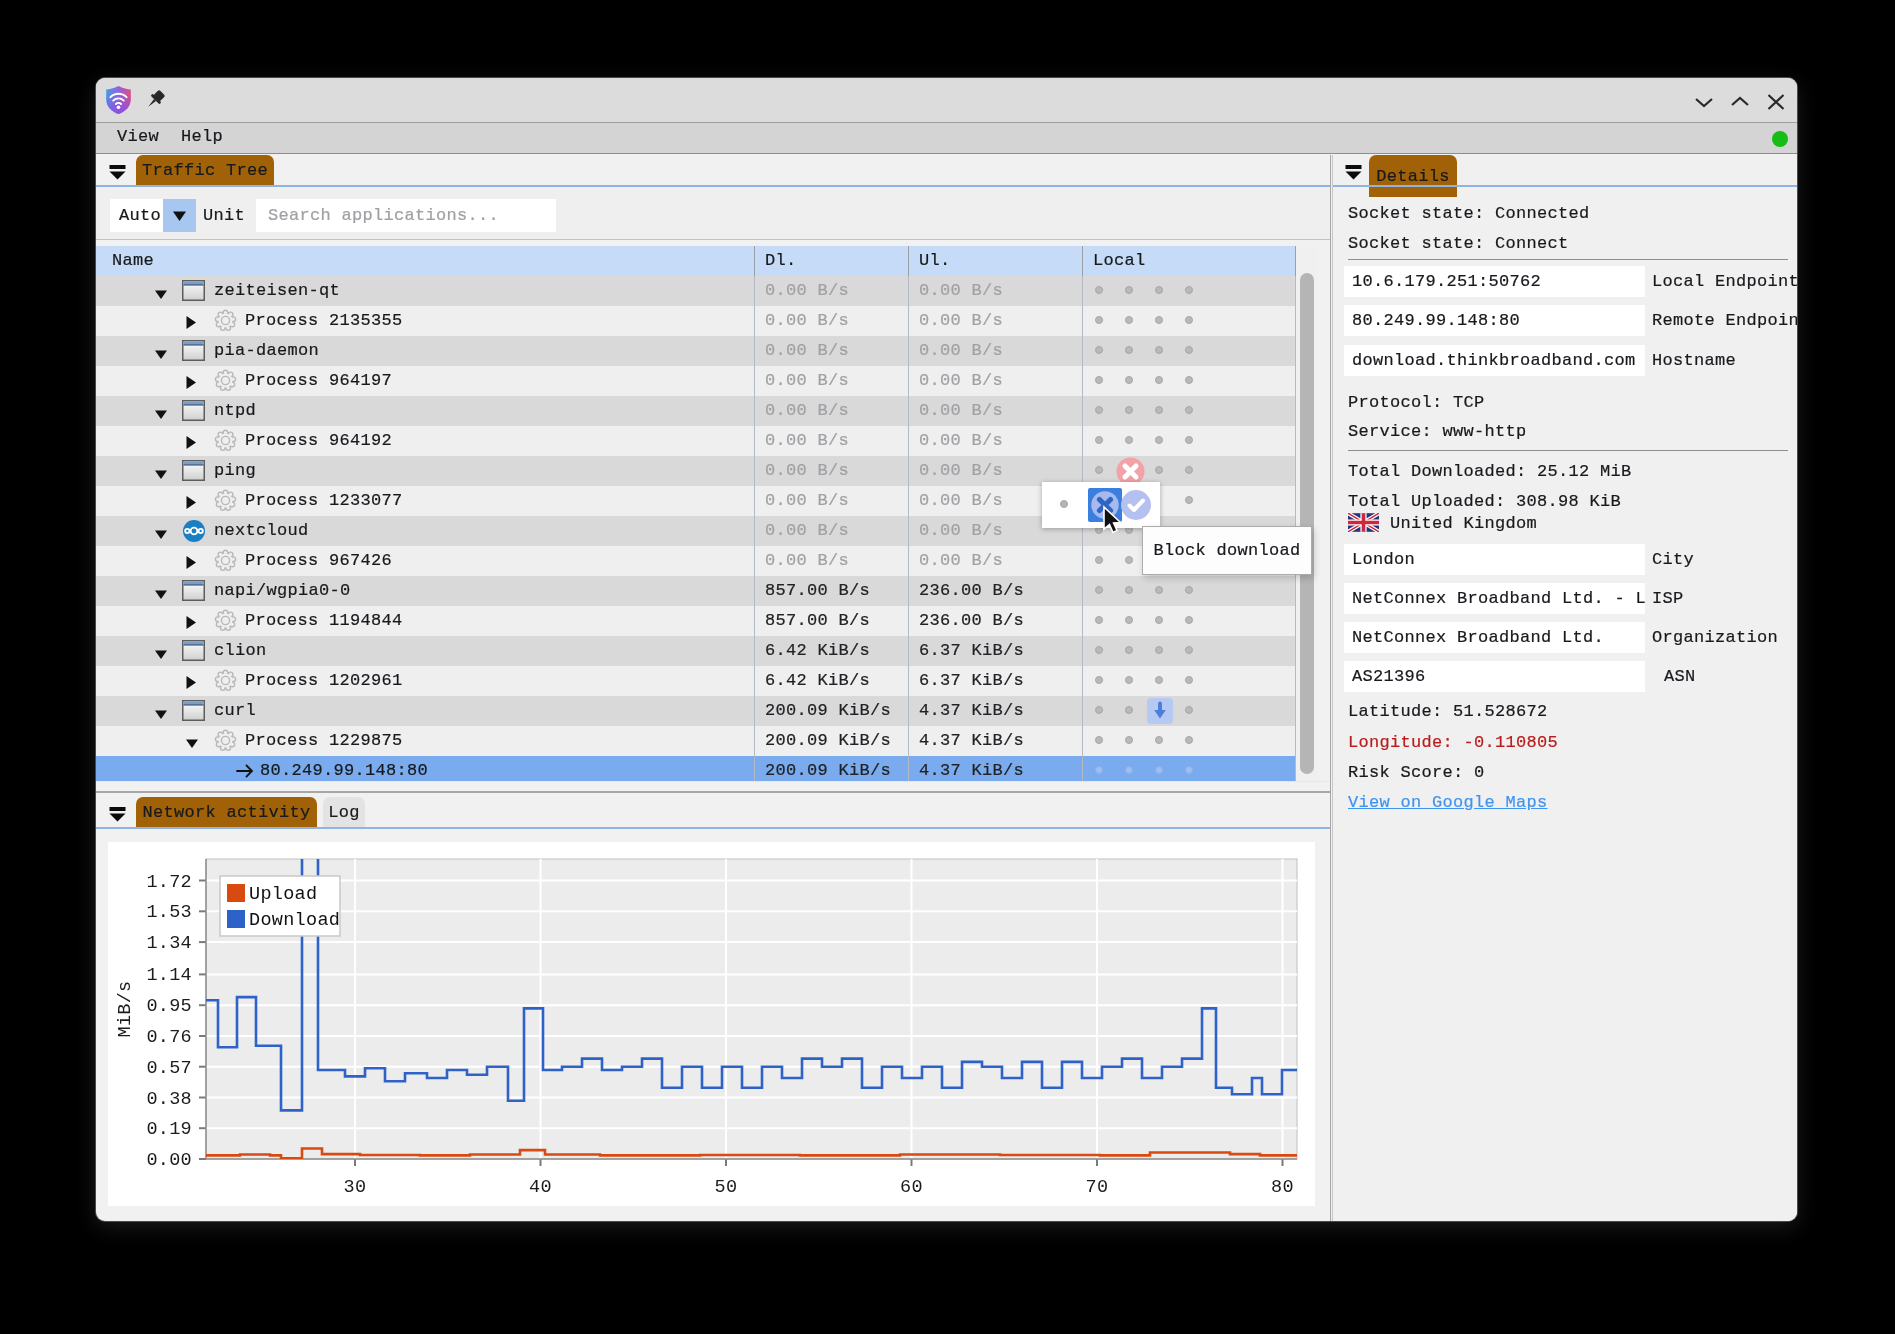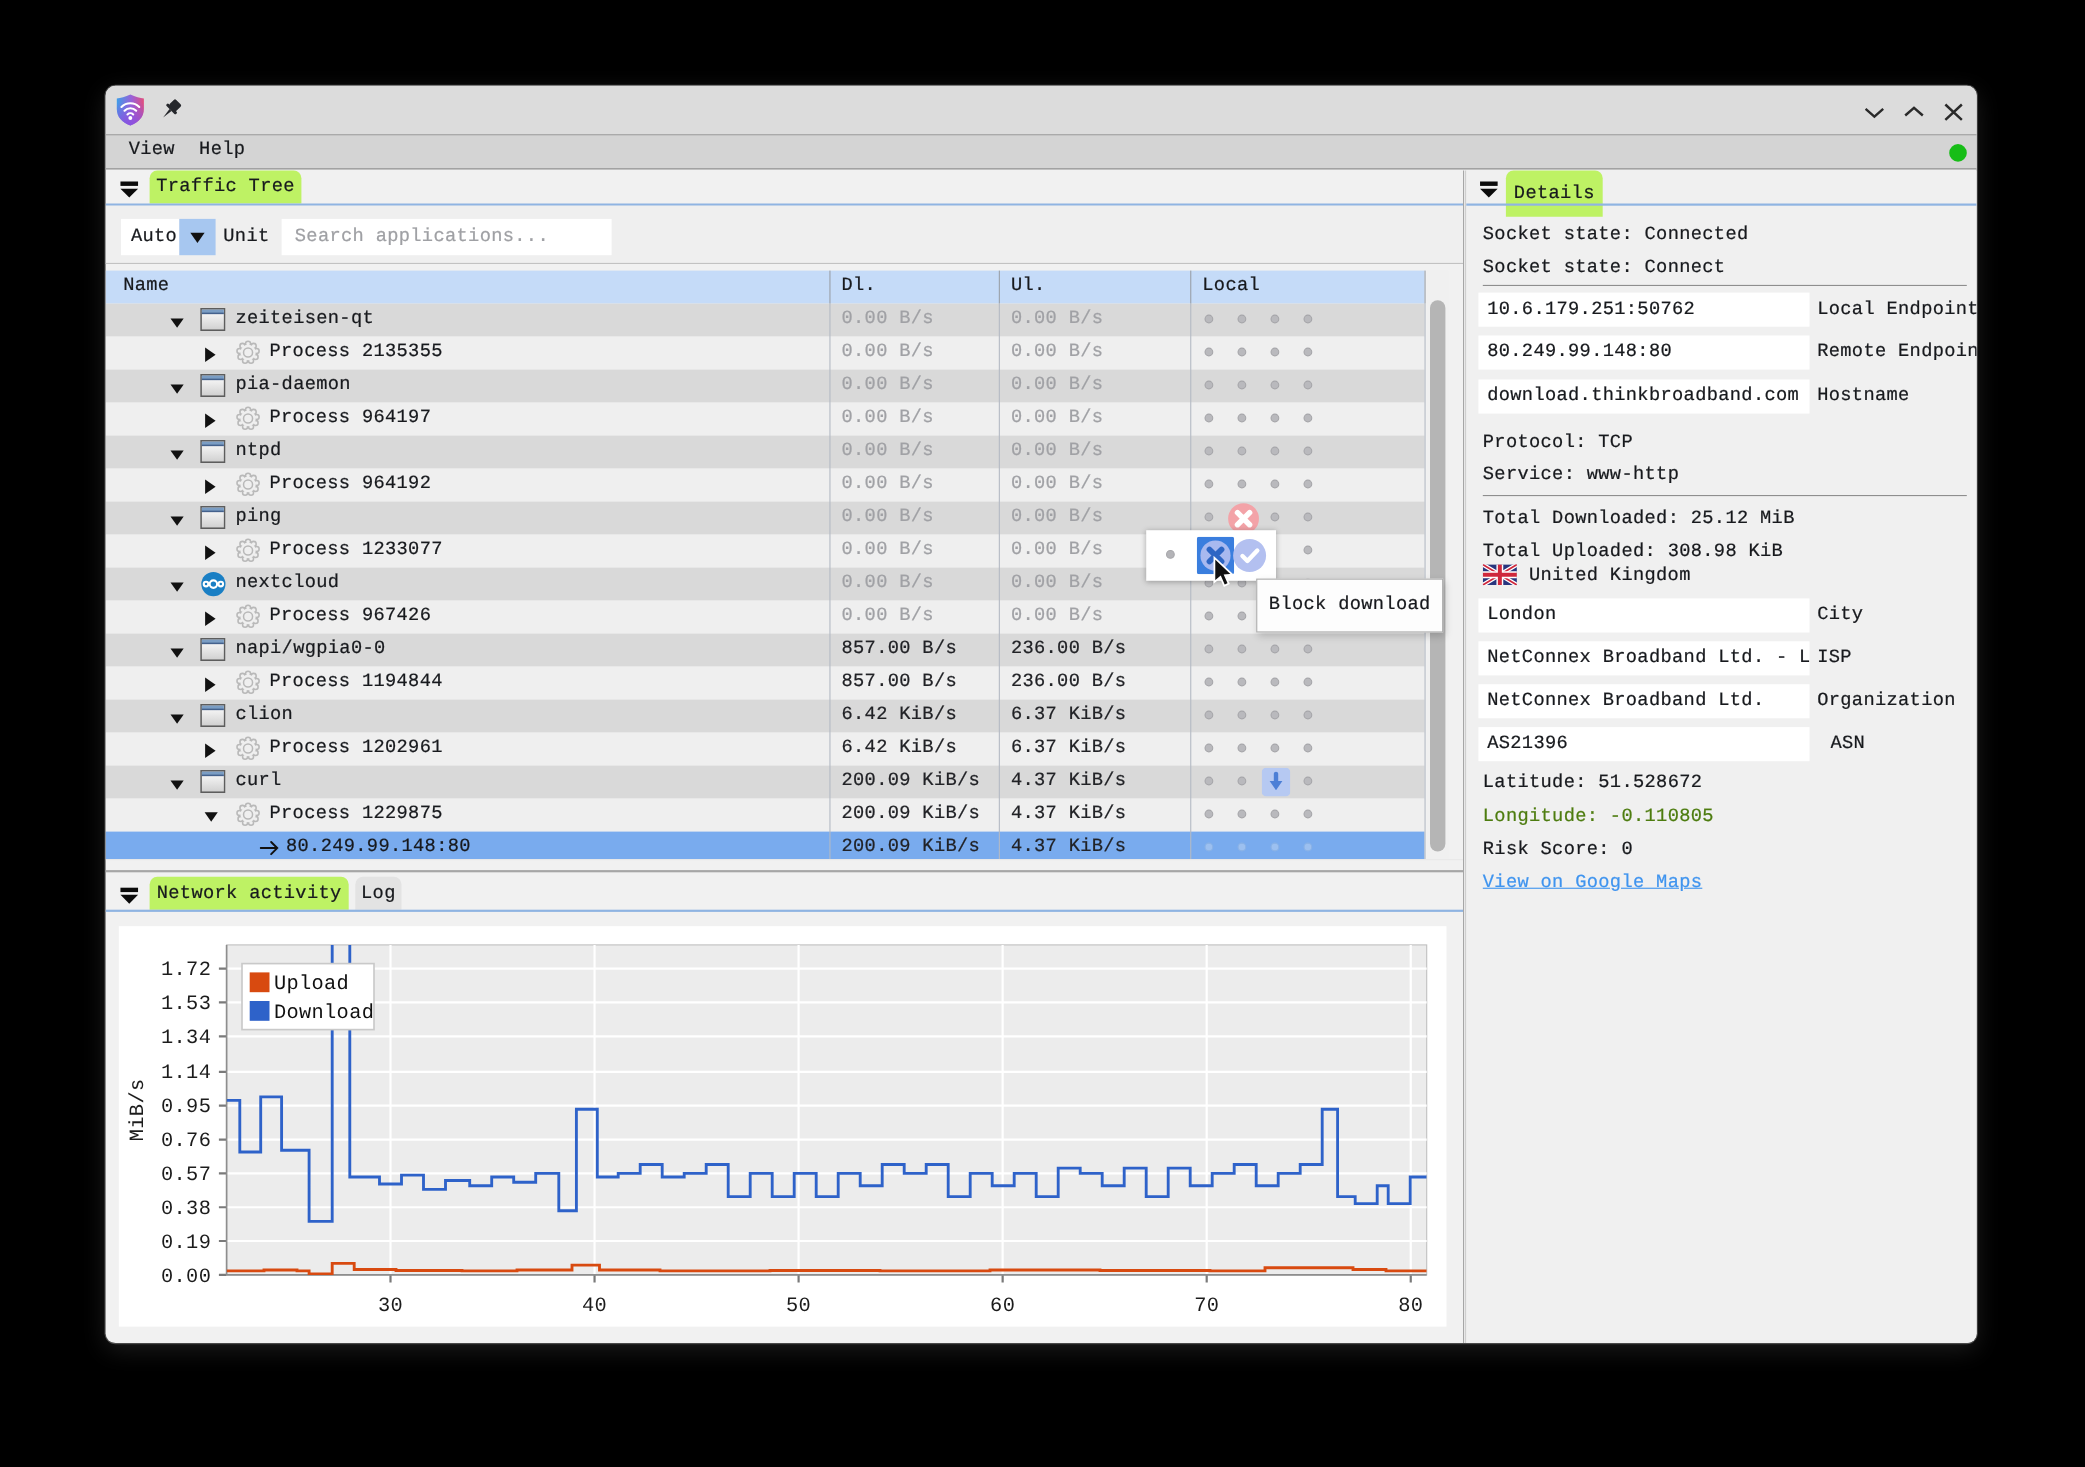--- a/index.html
+++ b/index.html
@@ -1,18 +1,18 @@
 <!DOCTYPE html>
 <html><head><meta charset="utf-8"><style>
 *{margin:0;padding:0;box-sizing:border-box;}
 html,body{width:1895px;height:1334px;background:#000;overflow:hidden;}
 body{font-family:"Liberation Mono",monospace;color:#17191d;font-size:17px;letter-spacing:0.3px;-webkit-text-stroke:0.2px currentColor;}
 .ab{position:absolute;}
 .tab{position:absolute;height:30px;border-radius:7px 7px 0 0;display:flex;align-items:center;justify-content:center;}
-.tabsel{background:#bef264;}
+.tabsel{background:#a16207;}
 .vline{position:absolute;width:1px;background:#a9aeb6;}
 .fld{position:absolute;background:#fff;display:flex;align-items:center;padding-left:8px;white-space:nowrap;overflow:hidden;}
 .dot{position:absolute;width:8px;height:8px;border-radius:50%;background:#b4b4b8;border:1px solid #a7a7ab;}
 </style></head><body>
 <div class="ab" style="position:absolute;left:96px;top:78px;width:1701px;height:1143px;background:#f1f1f1;border-radius:9px;box-shadow:0 0 0 1px #4a4a4a,0 6px 22px rgba(80,80,80,.35);overflow:hidden;">
     <div style="position:absolute;left:0px;top:0px;width:1701px;height:44px;background:#dcdcdc;"></div>
     <div style="position:absolute;left:9px;top:7px;"><svg width="27" height="30" viewBox="0 0 27 30">
 <defs>
           <linearGradient id="sg1" x1="0" y1="0" x2="1" y2="0">
 <stop offset="0" stop-color="#3e9ee8"></stop>
@@ -594,15 +594,15 @@
     <div style="position:absolute;left:1294px;top:436px;color:#17191d;white-space:nowrap;">United Kingdom</div>
     <div class="fld" style="position:absolute;left:1248px;top:466px;width:301px;height:31px;">London</div>
     <div style="position:absolute;left:1556px;top:472px;width:145px;white-space:nowrap;overflow:hidden;">City</div>
     <div class="fld" style="position:absolute;left:1248px;top:505px;width:301px;height:31px;">NetConnex Broadband Ltd. - Lo</div>
     <div style="position:absolute;left:1556px;top:511px;width:145px;white-space:nowrap;overflow:hidden;">ISP</div>
     <div class="fld" style="position:absolute;left:1248px;top:544px;width:301px;height:31px;">NetConnex Broadband Ltd.</div>
     <div style="position:absolute;left:1556px;top:550px;width:145px;white-space:nowrap;overflow:hidden;">Organization</div>
     <div class="fld" style="position:absolute;left:1248px;top:583px;width:301px;height:31px;">AS21396</div>
     <div style="position:absolute;left:1568px;top:589px;width:145px;white-space:nowrap;overflow:hidden;">ASN</div>
     <div style="position:absolute;left:1252px;top:624px;color:#17191d;white-space:nowrap;">Latitude: 51.528672</div>
-    <div style="position:absolute;left:1252px;top:655px;color:#4d7c0f;white-space:nowrap;">Longitude: -0.110805</div>
+    <div style="position:absolute;left:1252px;top:655px;color:#b91c1c;white-space:nowrap;">Longitude: -0.110805</div>
     <div style="position:absolute;left:1252px;top:685px;color:#17191d;white-space:nowrap;">Risk Score: 0</div>
     <div style="position:absolute;left:1252px;top:715px;color:#3f94ef;text-decoration:underline;white-space:nowrap;">View on Google Maps</div>
   </div>
 </body></html>

